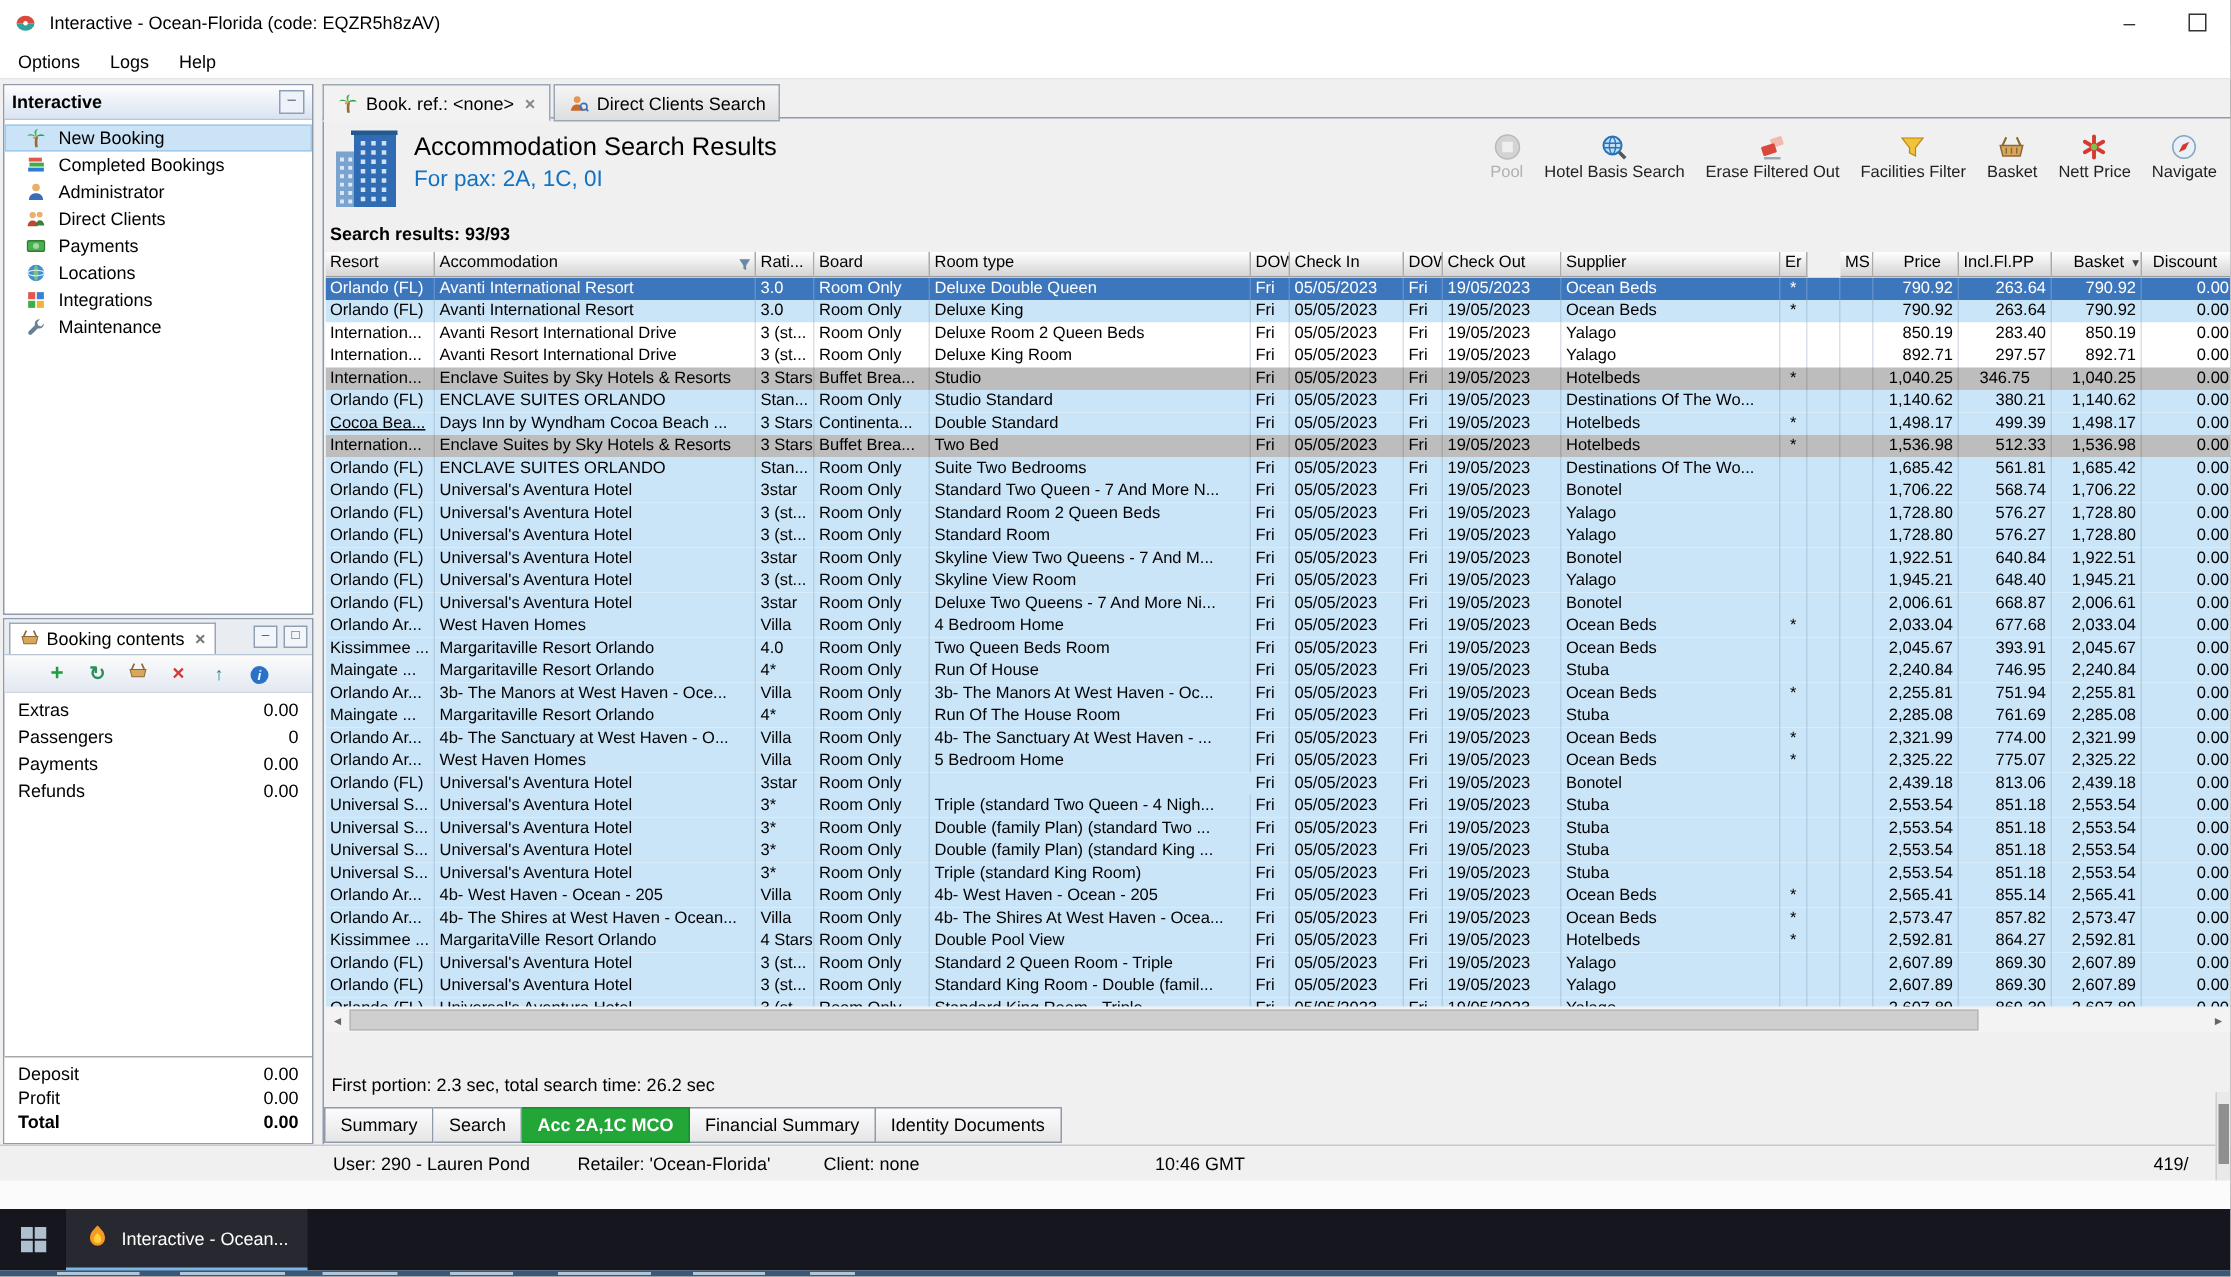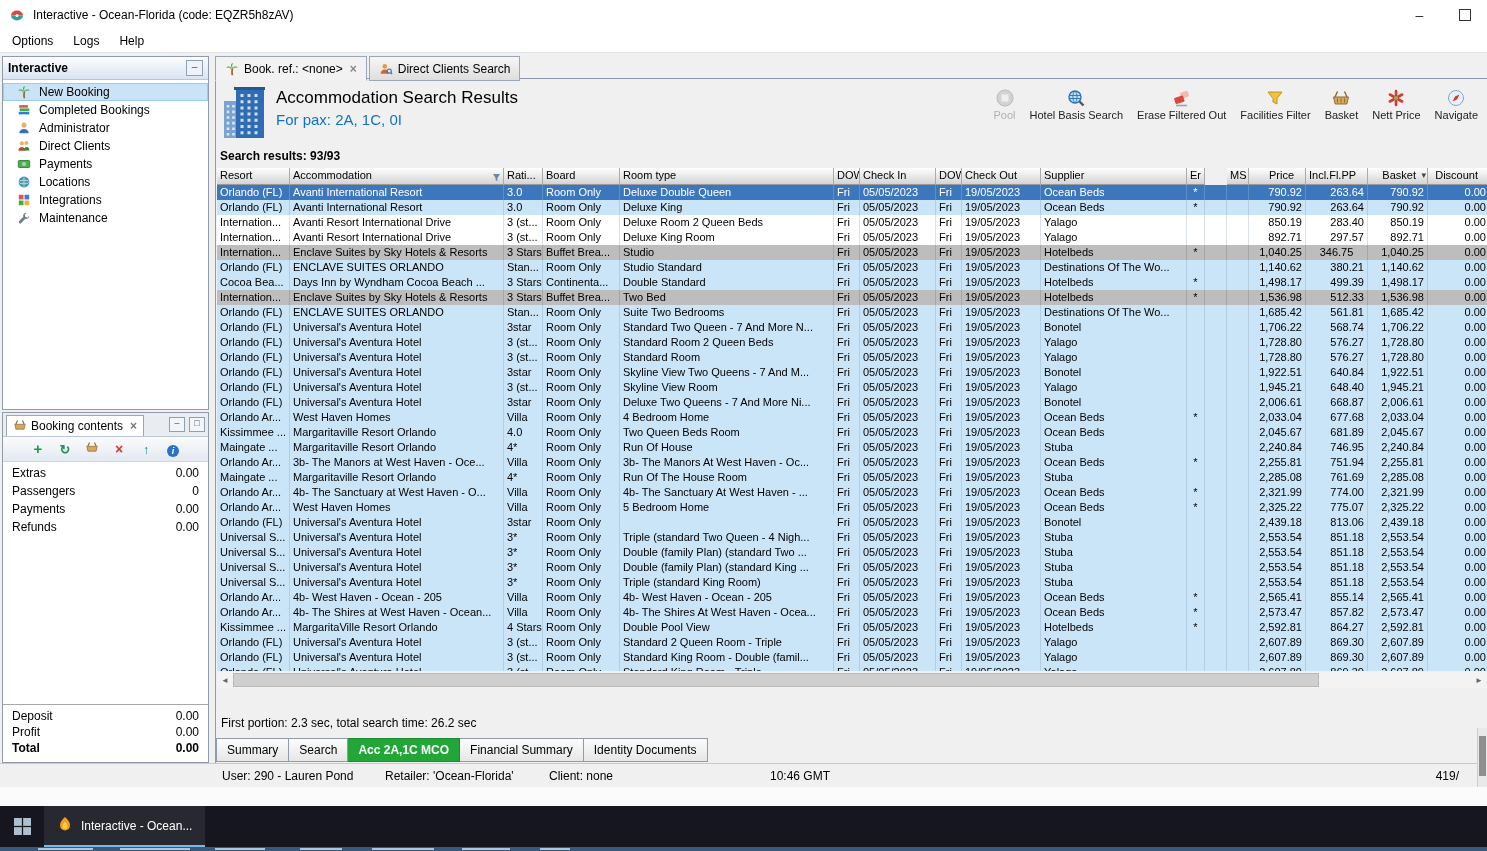--- a/index.html
+++ b/index.html
@@ -546,21 +546,21 @@
           <div class="gc" style="width: 146px;">Destinations Of The Wo...</div>
           <div class="gc ctr" style="width: 18px;"></div>
           <div class="gc" style="width: 22px;"></div>
           <div class="gc" style="width: 22px;"></div>
           <div class="gc num" style="width: 57px;">1,140.62</div>
           <div class="gc num" style="width: 62px;">380.21</div>
           <div class="gc num" style="width: 60px;">1,140.62</div>
           <div class="gc num" style="width: 62px;">0.00</div>
         </div>
         <div class="gr blue">
-          <div class="gc" style="width: 73px;">Cocoa Bea...</div>
+          <div class="gc" style="width: 73px; text-decoration: underline;">Cocoa Bea...</div>
           <div class="gc" style="width: 214px;">Days Inn by Wyndham Cocoa Beach ...</div>
           <div class="gc" style="width: 39px;">3 Stars</div>
           <div class="gc" style="width: 77px;">Continenta...</div>
           <div class="gc" style="width: 214px;">Double Standard</div>
           <div class="gc" style="width: 26px;">Fri</div>
           <div class="gc" style="width: 76px;">05/05/2023</div>
           <div class="gc" style="width: 26px;">Fri</div>
           <div class="gc" style="width: 79px;">19/05/2023</div>
           <div class="gc" style="width: 146px;">Hotelbeds</div>
           <div class="gc ctr" style="width: 18px;">*</div>
@@ -750,21 +750,21 @@
           <div class="gc" style="width: 214px;">Two Queen Beds Room</div>
           <div class="gc" style="width: 26px;">Fri</div>
           <div class="gc" style="width: 76px;">05/05/2023</div>
           <div class="gc" style="width: 26px;">Fri</div>
           <div class="gc" style="width: 79px;">19/05/2023</div>
           <div class="gc" style="width: 146px;">Ocean Beds</div>
           <div class="gc ctr" style="width: 18px;"></div>
           <div class="gc" style="width: 22px;"></div>
           <div class="gc" style="width: 22px;"></div>
           <div class="gc num" style="width: 57px;">2,045.67</div>
-          <div class="gc num" style="width: 62px;">681.89</div>
+          <div class="gc num" style="width: 62px;">393.91</div>
           <div class="gc num" style="width: 60px;">2,045.67</div>
           <div class="gc num" style="width: 62px;">0.00</div>
         </div>
         <div class="gr blue">
           <div class="gc" style="width: 73px;">Maingate ...</div>
           <div class="gc" style="width: 214px;">Margaritaville Resort Orlando</div>
           <div class="gc" style="width: 39px;">4*</div>
           <div class="gc" style="width: 77px;">Room Only</div>
           <div class="gc" style="width: 214px;">Run Of House</div>
           <div class="gc" style="width: 26px;">Fri</div>

